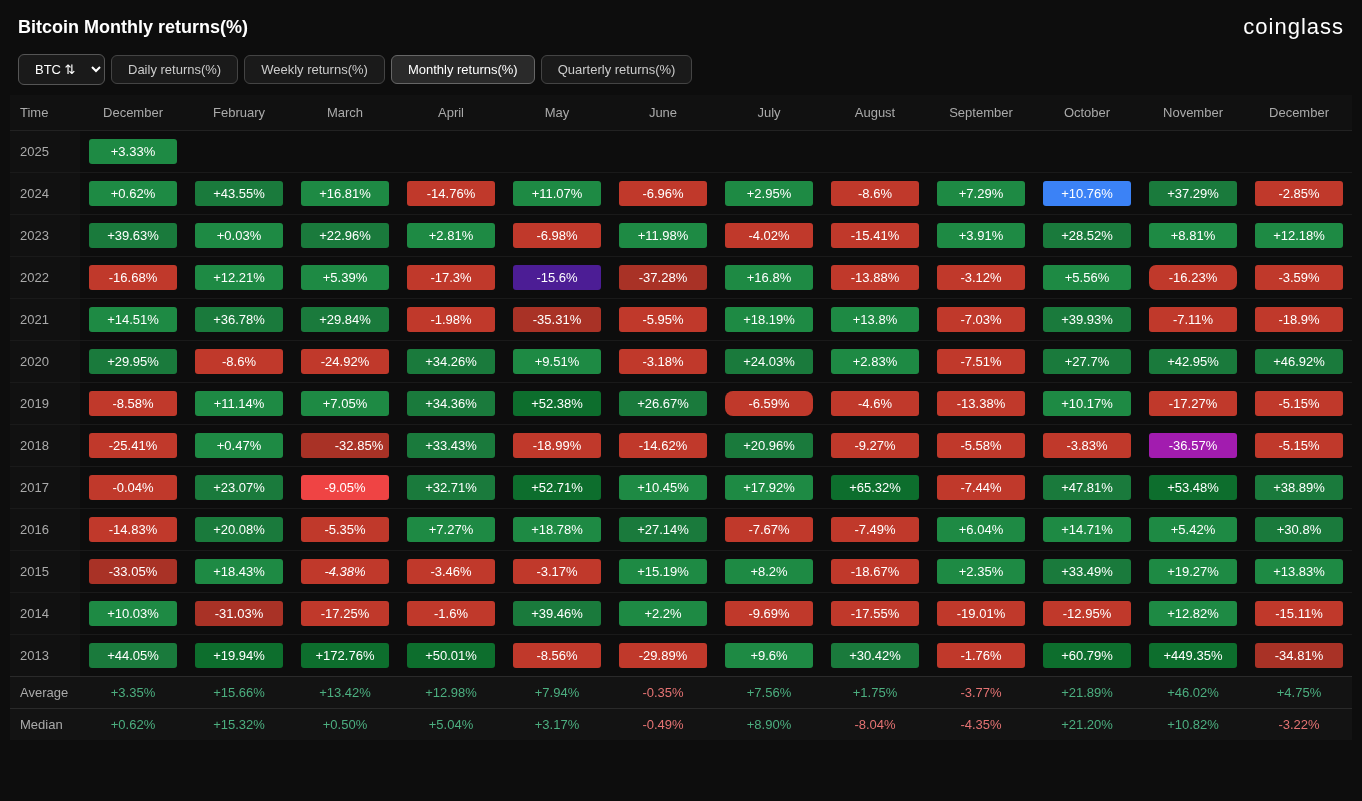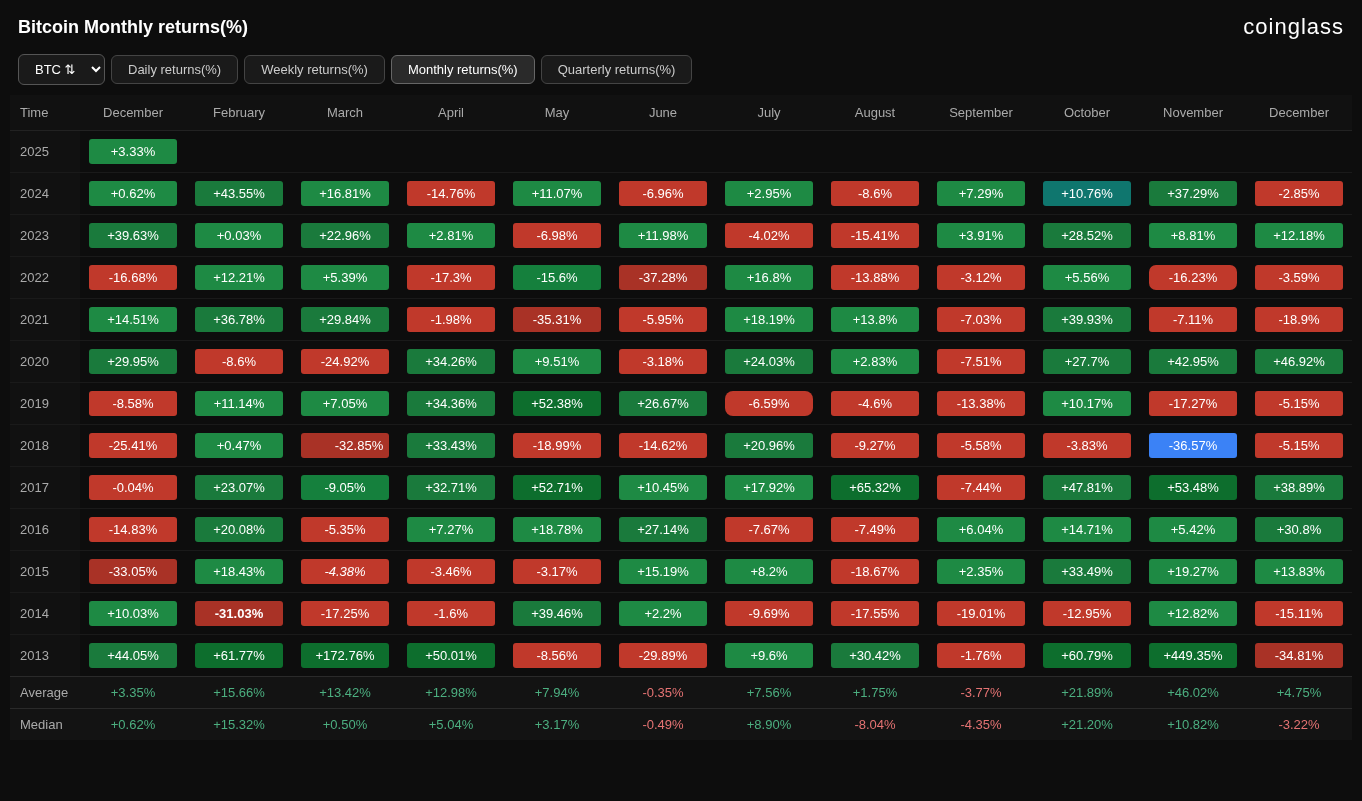--- a/index.html
+++ b/index.html
@@ -174,21 +174,21 @@
           <td>2024</td>
           <td><span class="cell" style="background:#1e8a44;color:#fff;">+0.62%</span></td>
           <td><span class="cell" style="background:#1a7a3c;color:#fff;">+43.55%</span></td>
           <td><span class="cell" style="background:#1e8a44;color:#fff;">+16.81%</span></td>
           <td><span class="cell" style="background:#c0392b;color:#fff;">-14.76%</span></td>
           <td><span class="cell" style="background:#1e8a44;color:#fff;">+11.07%</span></td>
           <td><span class="cell" style="background:#c0392b;color:#fff;">-6.96%</span></td>
           <td><span class="cell" style="background:#1e8a44;color:#fff;">+2.95%</span></td>
           <td><span class="cell" style="background:#c0392b;color:#fff;">-8.6%</span></td>
           <td><span class="cell" style="background:#1e8a44;color:#fff;">+7.29%</span></td>
-          <td><span class="cell" style="background:#0f766e;color:#fff;">+10.76%</span></td>
+          <td><span class="cell" style="background:#3b82f6;color:#fff;">+10.76%</span></td>
           <td><span class="cell" style="background:#1a7a3c;color:#fff;">+37.29%</span></td>
           <td><span class="cell" style="background:#c0392b;color:#fff;">-2.85%</span></td>
         </tr>
         <tr>
           <td>2023</td>
           <td><span class="cell" style="background:#1a7a3c;color:#fff;">+39.63%</span></td>
           <td><span class="cell" style="background:#1e8a44;color:#fff;">+0.03%</span></td>
           <td><span class="cell" style="background:#1a7a3c;color:#fff;">+22.96%</span></td>
           <td><span class="cell" style="background:#1e8a44;color:#fff;">+2.81%</span></td>
           <td><span class="cell" style="background:#c0392b;color:#fff;">-6.98%</span></td>
@@ -199,21 +199,21 @@
           <td><span class="cell" style="background:#1a7a3c;color:#fff;">+28.52%</span></td>
           <td><span class="cell" style="background:#1e8a44;color:#fff;">+8.81%</span></td>
           <td><span class="cell" style="background:#1e8a44;color:#fff;">+12.18%</span></td>
         </tr>
         <tr>
           <td>2022</td>
           <td><span class="cell" style="background:#c0392b;color:#fff;">-16.68%</span></td>
           <td><span class="cell" style="background:#1e8a44;color:#fff;">+12.21%</span></td>
           <td><span class="cell" style="background:#1e8a44;color:#fff;">+5.39%</span></td>
           <td><span class="cell" style="background:#c0392b;color:#fff;">-17.3%</span></td>
-          <td><span class="cell" style="background:#15803d;color:#fff;">-15.6%</span></td>
+          <td><span class="cell" style="background:#4c1d95;color:#fff;">-15.6%</span></td>
           <td><span class="cell" style="background:#a93226;color:#fff;">-37.28%</span></td>
           <td><span class="cell" style="background:#1e8a44;color:#fff;">+16.8%</span></td>
           <td><span class="cell" style="background:#c0392b;color:#fff;">-13.88%</span></td>
           <td><span class="cell" style="background:#c0392b;color:#fff;">-3.12%</span></td>
           <td><span class="cell" style="background:#1e8a44;color:#fff;">+5.56%</span></td>
           <td><span class="cell" style="background:#c0392b;color:#fff;border-radius:7px;">-16.23%</span></td>
           <td><span class="cell" style="background:#c0392b;color:#fff;">-3.59%</span></td>
         </tr>
         <tr>
           <td>2021</td>
@@ -265,28 +265,28 @@
           <td><span class="cell" style="background:#c0392b;color:#fff;">-25.41%</span></td>
           <td><span class="cell" style="background:#1e8a44;color:#fff;">+0.47%</span></td>
           <td><span class="cell" style="background:#a93226;color:#fff;padding-left:30px;">-32.85%</span></td>
           <td><span class="cell" style="background:#1a7a3c;color:#fff;">+33.43%</span></td>
           <td><span class="cell" style="background:#c0392b;color:#fff;">-18.99%</span></td>
           <td><span class="cell" style="background:#c0392b;color:#fff;">-14.62%</span></td>
           <td><span class="cell" style="background:#1a7a3c;color:#fff;">+20.96%</span></td>
           <td><span class="cell" style="background:#c0392b;color:#fff;">-9.27%</span></td>
           <td><span class="cell" style="background:#c0392b;color:#fff;">-5.58%</span></td>
           <td><span class="cell" style="background:#c0392b;color:#fff;">-3.83%</span></td>
-          <td><span class="cell" style="background:#3b82f6;color:#fff;">-36.57%</span></td>
+          <td><span class="cell" style="background:#a21caf;color:#fff;">-36.57%</span></td>
           <td><span class="cell" style="background:#c0392b;color:#fff;">-5.15%</span></td>
         </tr>
         <tr>
           <td>2017</td>
           <td><span class="cell" style="background:#c0392b;color:#fff;">-0.04%</span></td>
           <td><span class="cell" style="background:#1a7a3c;color:#fff;">+23.07%</span></td>
-          <td><span class="cell" style="background:#15803d;color:#fff;">-9.05%</span></td>
+          <td><span class="cell" style="background:#ef4444;color:#fff;">-9.05%</span></td>
           <td><span class="cell" style="background:#1a7a3c;color:#fff;">+32.71%</span></td>
           <td><span class="cell" style="background:#0d6e2d;color:#fff;">+52.71%</span></td>
           <td><span class="cell" style="background:#1e8a44;color:#fff;">+10.45%</span></td>
           <td><span class="cell" style="background:#1e8a44;color:#fff;">+17.92%</span></td>
           <td><span class="cell" style="background:#0d6e2d;color:#fff;">+65.32%</span></td>
           <td><span class="cell" style="background:#c0392b;color:#fff;">-7.44%</span></td>
           <td><span class="cell" style="background:#1a7a3c;color:#fff;">+47.81%</span></td>
           <td><span class="cell" style="background:#0d6e2d;color:#fff;">+53.48%</span></td>
           <td><span class="cell" style="background:#1a7a3c;color:#fff;">+38.89%</span></td>
         </tr>
@@ -316,36 +316,36 @@
           <td><span class="cell" style="background:#1e8a44;color:#fff;">+8.2%</span></td>
           <td><span class="cell" style="background:#c0392b;color:#fff;">-18.67%</span></td>
           <td><span class="cell" style="background:#1e8a44;color:#fff;">+2.35%</span></td>
           <td><span class="cell" style="background:#1a7a3c;color:#fff;">+33.49%</span></td>
           <td><span class="cell" style="background:#1e8a44;color:#fff;">+19.27%</span></td>
           <td><span class="cell" style="background:#1e8a44;color:#fff;">+13.83%</span></td>
         </tr>
         <tr>
           <td>2014</td>
           <td><span class="cell" style="background:#1e8a44;color:#fff;">+10.03%</span></td>
-          <td><span class="cell" style="background:#a93226;color:#fff;font-weight:bold;">-31.03%</span></td>
+          <td><span class="cell" style="background:#a93226;color:#fff;">-31.03%</span></td>
           <td><span class="cell" style="background:#c0392b;color:#fff;">-17.25%</span></td>
           <td><span class="cell" style="background:#c0392b;color:#fff;">-1.6%</span></td>
           <td><span class="cell" style="background:#1a7a3c;color:#fff;">+39.46%</span></td>
           <td><span class="cell" style="background:#1e8a44;color:#fff;">+2.2%</span></td>
           <td><span class="cell" style="background:#c0392b;color:#fff;">-9.69%</span></td>
           <td><span class="cell" style="background:#c0392b;color:#fff;">-17.55%</span></td>
           <td><span class="cell" style="background:#c0392b;color:#fff;">-19.01%</span></td>
           <td><span class="cell" style="background:#c0392b;color:#fff;">-12.95%</span></td>
           <td><span class="cell" style="background:#1e8a44;color:#fff;">+12.82%</span></td>
           <td><span class="cell" style="background:#c0392b;color:#fff;">-15.11%</span></td>
         </tr>
         <tr>
           <td>2013</td>
           <td><span class="cell" style="background:#1a7a3c;color:#fff;">+44.05%</span></td>
-          <td><span class="cell" style="background:#0d6e2d;color:#fff;">+61.77%</span></td>
+          <td><span class="cell" style="background:#0d6e2d;color:#fff;">+19.94%</span></td>
           <td><span class="cell" style="background:#0d6e2d;color:#fff;">+172.76%</span></td>
           <td><span class="cell" style="background:#0d6e2d;color:#fff;">+50.01%</span></td>
           <td><span class="cell" style="background:#c0392b;color:#fff;">-8.56%</span></td>
           <td><span class="cell" style="background:#c0392b;color:#fff;">-29.89%</span></td>
           <td><span class="cell" style="background:#1e8a44;color:#fff;">+9.6%</span></td>
           <td><span class="cell" style="background:#1a7a3c;color:#fff;">+30.42%</span></td>
           <td><span class="cell" style="background:#c0392b;color:#fff;">-1.76%</span></td>
           <td><span class="cell" style="background:#0d6e2d;color:#fff;">+60.79%</span></td>
           <td><span class="cell" style="background:#0d6e2d;color:#fff;">+449.35%</span></td>
           <td><span class="cell" style="background:#a93226;color:#fff;">-34.81%</span></td>

